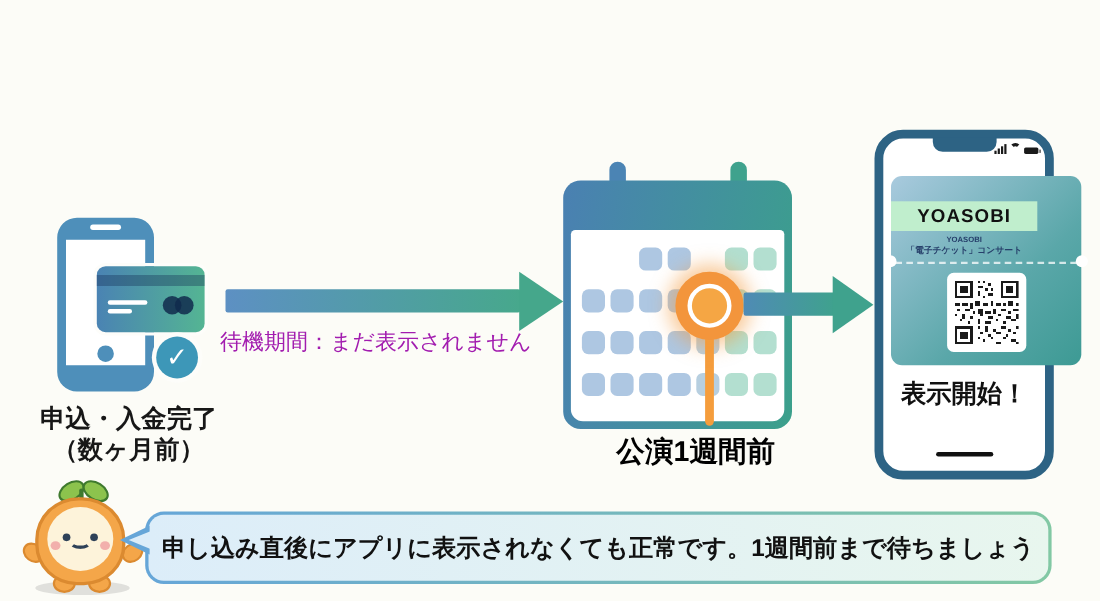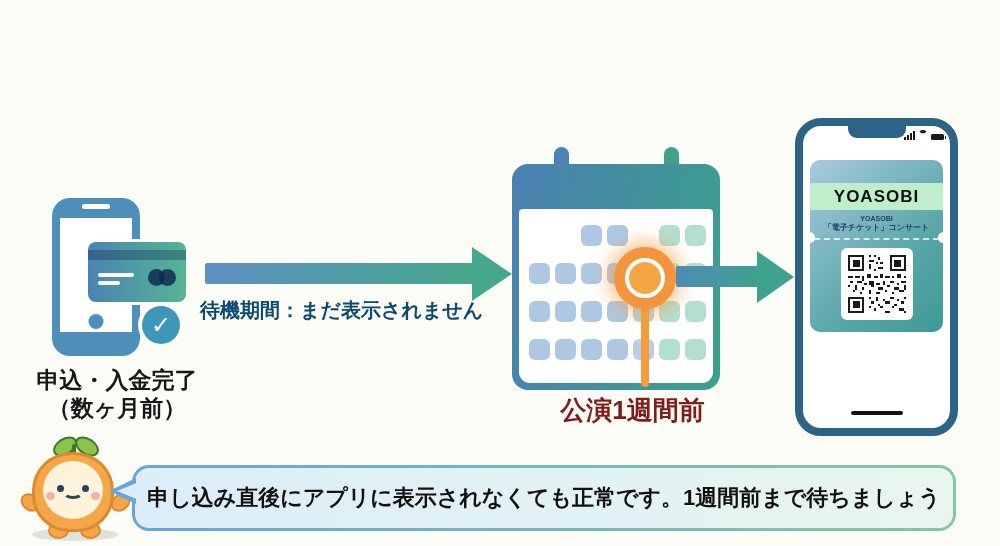--- a/index.html
+++ b/index.html
@@ -34,21 +34,21 @@
     display:flex;align-items:center;justify-content:center;}
   .step-label{position:absolute;left:14px;top:366px;width:206px;text-align:center;
     font-size:23px;font-weight:800;color:#171717;line-height:28px;}
 
   
   .arrow-shaft{position:absolute;height:21px;background:linear-gradient(90deg,#5d90c3,#47a88c);border-radius:2px;}
   .a1s{left:205px;top:263px;width:268px;}
   .a1h{position:absolute;left:472px;top:247px;width:0;height:0;
     border-top:27px solid transparent;border-bottom:27px solid transparent;border-left:40px solid #45a78b;}
   .arrow1-label{position:absolute;left:200px;top:297px;width:290px;
-    font-size:20px;font-weight:700;color:#0c4a6e;}
+    font-size:20px;font-weight:400;color:#a21caf;}
   .a2s{left:676px;top:266px;width:84px;background:linear-gradient(90deg,#4f8bb5,#3fa28d);}
   .a2h{position:absolute;left:757px;top:251px;width:0;height:0;
     border-top:26px solid transparent;border-bottom:26px solid transparent;border-left:37px solid #3fa28d;}
 
   
   .cal{position:absolute;left:512px;top:147px;width:208px;height:245px;}
   .cal .ring{position:absolute;top:0;width:15px;height:38px;border-radius:8px;}
   .cal .ring.r1{left:42px;background:#4b84b4;}
   .cal .ring.r2{left:152px;background:#3fa28d;}
   .cal .body{position:absolute;left:0;top:17px;width:208px;height:226px;border-radius:16px;
@@ -56,38 +56,38 @@
   .cal .inner{position:absolute;left:7px;top:45px;width:194px;height:174px;background:#fff;
     border-radius:4px 4px 11px 11px;}
   .cell{position:absolute;width:21px;height:21px;border-radius:6px;}
   .cb{background:#aec7e2;} .cm{background:#b7cfe0;} .cg{background:#b3dfd0;}
   .stem{position:absolute;left:129px;top:158px;width:8px;height:82px;background:#f59d3c;border-radius:4px;}
   .marker{position:absolute;left:102px;top:100px;width:62px;height:62px;box-sizing:border-box;
     border:11px solid #f3953c;border-radius:50%;background:#fff;
     box-shadow:0 0 16px 7px rgba(244,154,60,.5);}
   .marker i{position:absolute;left:4px;top:4px;width:32px;height:32px;border-radius:50%;background:#f5a644;}
   .cal-label{position:absolute;left:535px;top:393px;width:195px;text-align:center;
-    font-size:26px;font-weight:800;color:#7f1d1d;}
+    font-size:26px;font-weight:800;color:#000000;}
 
   
   .phone-lg{position:absolute;left:795px;top:118px;width:163px;height:318px;box-sizing:border-box;
     background:#fff;border:8px solid #2d6384;border-radius:26px;}
   .notch{position:absolute;top:-1px;left:50%;transform:translateX(-50%);width:58px;height:13px;
     background:#2d6384;border-radius:0 0 9px 9px;}
   .status{position:absolute;top:4px;right:6px;display:flex;align-items:flex-end;gap:3px;height:10px;}
   .sig{display:flex;align-items:flex-end;gap:1px;}
   .sig i{display:block;width:2px;background:#1a1a1a;}
   .sig i:nth-child(1){height:3px;} .sig i:nth-child(2){height:5px;}
   .sig i:nth-child(3){height:7px;} .sig i:nth-child(4){height:9px;}
   .wifi{width:10px;height:10px;box-sizing:border-box;border:3px solid transparent;
     border-top-color:#1a1a1a;border-radius:50%;}
   .batt{position:relative;width:13px;height:6px;background:#1a1a1a;border-radius:1.5px;}
   .batt i{position:absolute;right:-2px;top:1.5px;width:1.5px;height:3px;background:#1a1a1a;}
   .ticket{position:absolute;left:7px;top:34px;width:133px;height:172px;border-radius:10px;
-    background:linear-gradient(135deg,#a9cade 0%,#5aa7a9 62%,#3d9a94 100%);}
+    background:linear-gradient(135deg,#a9cade 0%,#5aa7a9 62%,#3d9a94 100%);padding-left:40px;}
   .band{position:absolute;left:0;top:23px;width:133px;height:27px;background:#c0eecd;
     display:flex;align-items:center;justify-content:center;
     font-size:17px;font-weight:900;letter-spacing:1px;color:#111;}
   .tix-txt{position:absolute;left:0;top:55px;width:133px;text-align:center;color:#27406b;
     font-weight:700;}
   .tix-txt .t1{font-size:7px;} .tix-txt .t2{font-size:8px;font-family:Liberation Serif, serif;}
   .perf{position:absolute;left:4px;right:4px;top:78px;border-top:2px dashed rgba(255,255,255,.75);}
   .pnotch{position:absolute;top:72px;width:11px;height:11px;border-radius:50%;background:#fff;}
   .pn-l{left:-6px;} .pn-r{right:-6px;}
   .qr{position:absolute;left:50%;top:88px;transform:translateX(-50%);width:72px;height:72px;
@@ -304,20 +304,21 @@
               <rect x="14" y="22" width="1" height="1"></rect>
             <rect x="16" y="24" width="2" height="1"></rect>
               <rect x="19" y="22" width="1" height="1"></rect>
               <rect x="22" y="23" width="2" height="1"></rect>
             <rect x="24" y="24" width="1" height="1"></rect>
           </g>
         </svg>
       </div>
     </div>
     <div class="phone-result">
+      <div>表示開始！</div>
     </div>
     <div class="homebar"></div>
   </div>
 
   <div class="mascot">
     <div class="m-shadow"></div>
     <div class="m-leaf lf-l"></div>
     <div class="m-leaf lf-r"></div>
     <div class="m-leafstem"></div>
     <div class="m-arm ar-l"></div>

